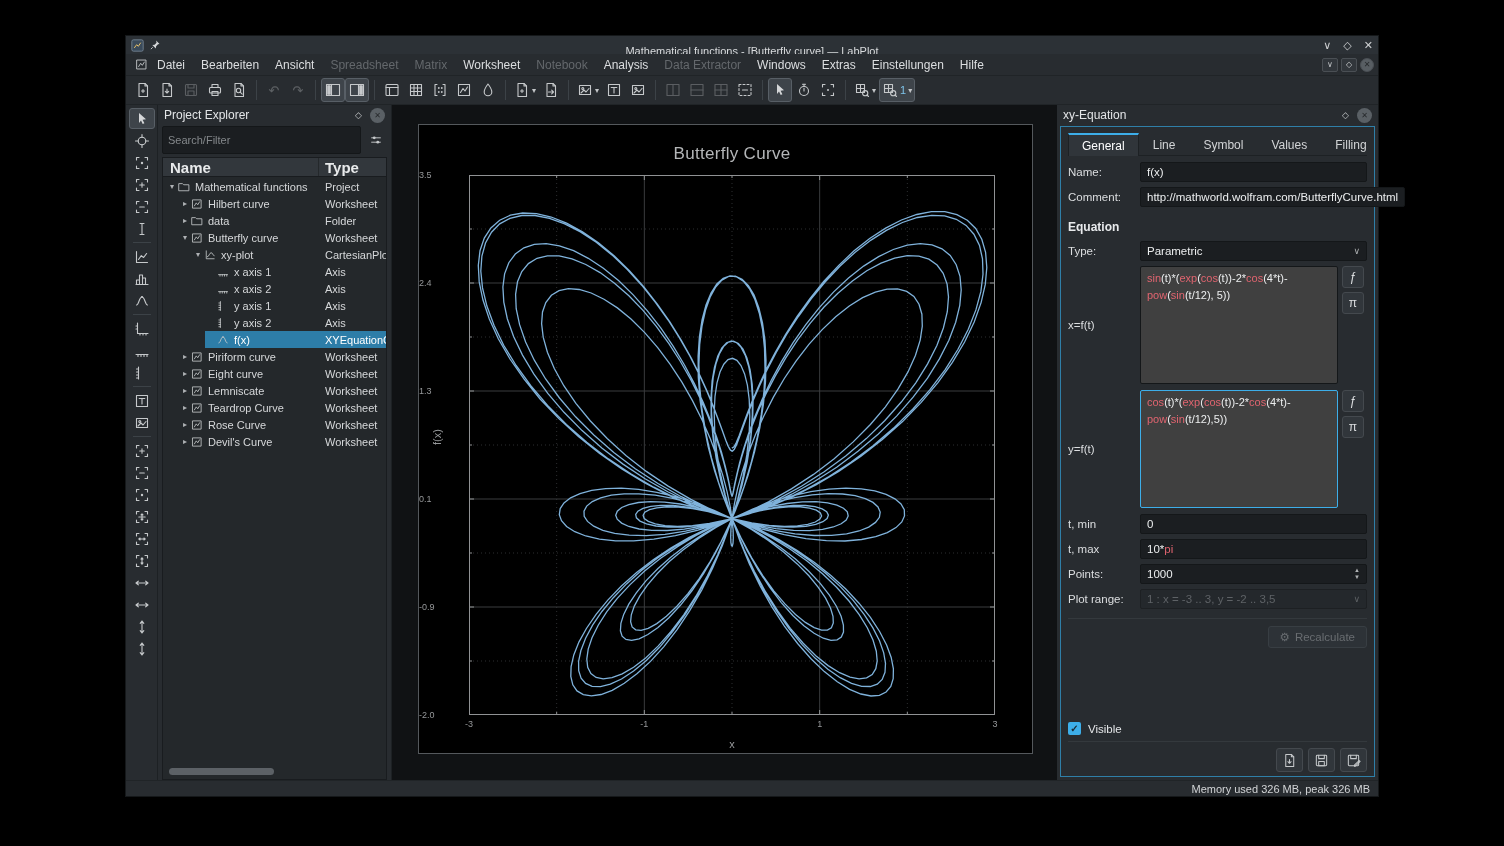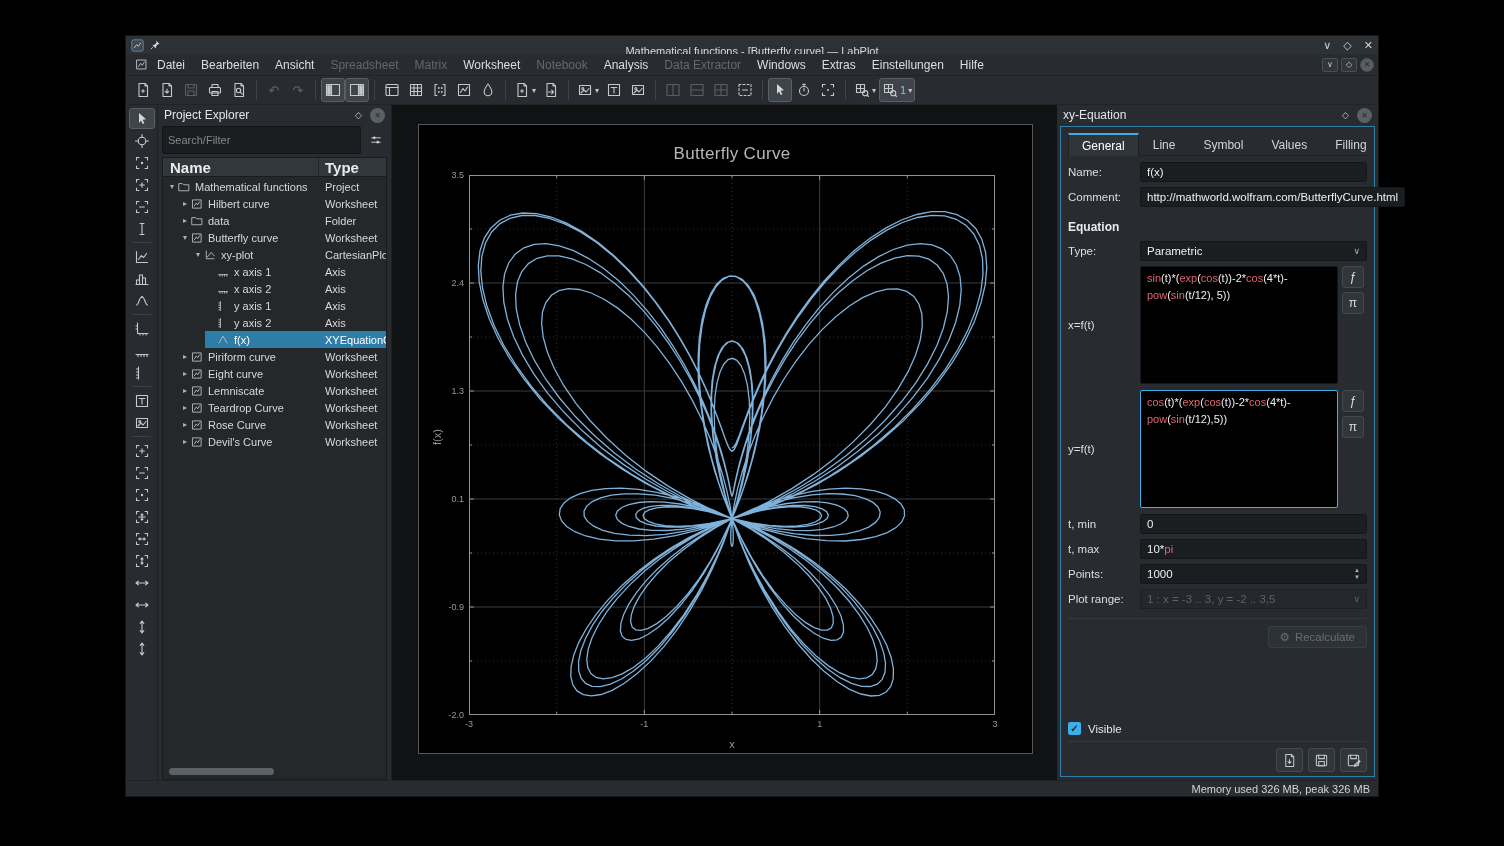--- a/index.html
+++ b/index.html
@@ -90,21 +90,21 @@
   .ws-view { flex:1; background:#101214; position:relative; min-width:0; }
   .page { position:absolute; left:26px; top:19px; width:615px; height:630px;
     background:#000; border:1px solid #54585c; }
   .plot-title { position:absolute; left:50px; top:19px; width:526px; text-align:center;
     font-size:17px; font-weight:300; color:#b4b6b8; letter-spacing:.3px; }
   .plot-area { position:absolute; left:50px; top:50px; width:526px; height:540px; }
   .ylab { position:absolute; left:10px; top:306px; transform:rotate(-90deg);
     transform-origin:center; font-size:11px; color:#97999b; }
   .xlab { position:absolute; left:50px; top:613px; width:526px; text-align:center;
     font-size:11px; color:#97999b; }
-  .ytick { position:absolute; left:0; width:45px; text-align:right; font-size:9px; color:#96989a; }
+  .ytick { position:absolute; left:0; width:45px; text-align:left; font-size:9px; color:#96989a; }
   .xtick { position:absolute; width:30px; text-align:center; font-size:9px; color:#96989a; top:594px; }
 
   
   .rdock { width:321px; background:#282c30; display:flex; flex-direction:column; flex-shrink:0; }
   .rdock-content { flex:1; margin:1px 3px 3px 3px; border:1px solid #2f7fa8;
     display:flex; flex-direction:column; padding:5px 7px 4px 7px; min-height:0; background:#282c30; }
   .tabs { display:flex; margin-bottom:6px; border-bottom:1px solid #1d2124; flex-shrink:0; }
   .tab { padding:4px 13px 3px 13px; font-size:12px; color:#d2d4d6; border:1px solid transparent;
     border-bottom:none; position:relative; top:1px; }
   .tab.active { background:#30353a; border-color:#1d2124; border-top:2px solid #3daee9; color:#fff; }
@@ -112,21 +112,21 @@
   .flabel { width:72px; font-size:11.5px; color:#dcdee0; flex-shrink:0; }
   .finput { flex:1; height:20px; background:#1b1e21; border:1px solid #141719; border-radius:2px;
     color:#eceeef; font-size:11.5px; padding:0 6px; display:flex; align-items:center; }
   .fheader { font-size:12px; font-weight:bold; color:#e8eaec; margin:8px 0 7px 0; }
   .combo { justify-content:space-between; }
   .combo .caret { font-size:9px; color:#aeb1b3; }
   .combo.disabled { background:#24282c; color:#5e6266; border-color:#1d2023; }
   .combo.disabled .caret { color:#5e6266; }
   .eq-row { display:flex; margin-bottom:6px; flex-shrink:0; }
   .eq-label { width:72px; font-size:11.5px; color:#dcdee0; flex-shrink:0; align-self:center; }
-  .eq-box { flex:1; height:118px; background:#000000; border:1px solid #141719; border-radius:2px;
+  .eq-box { flex:1; height:118px; background:#404040; border:1px solid #141719; border-radius:2px;
     padding:3px 6px; font-size:11px; color:#eceeef; overflow:hidden; line-height:1.5; }
   .eq-box.focused { border-color:#3daee9; }
   .eq-btns { width:25px; display:flex; flex-direction:column; gap:4px; margin-left:4px; flex-shrink:0; }
   .sq-btn { width:22px; height:22px; background:#31363b; border:1px solid #44494e; border-radius:3px;
     color:#dcdee0; font-size:12px; display:flex; align-items:center; justify-content:center; }
   .fn { color:#e0646f; }
   .spinner { position:relative; }
   .spin-btns { margin-left:auto; display:flex; flex-direction:column; font-size:6px;
     color:#aeb1b3; line-height:1.1; }
   .recalc-row { display:flex; justify-content:flex-end; border-top:1px solid #34393d;

